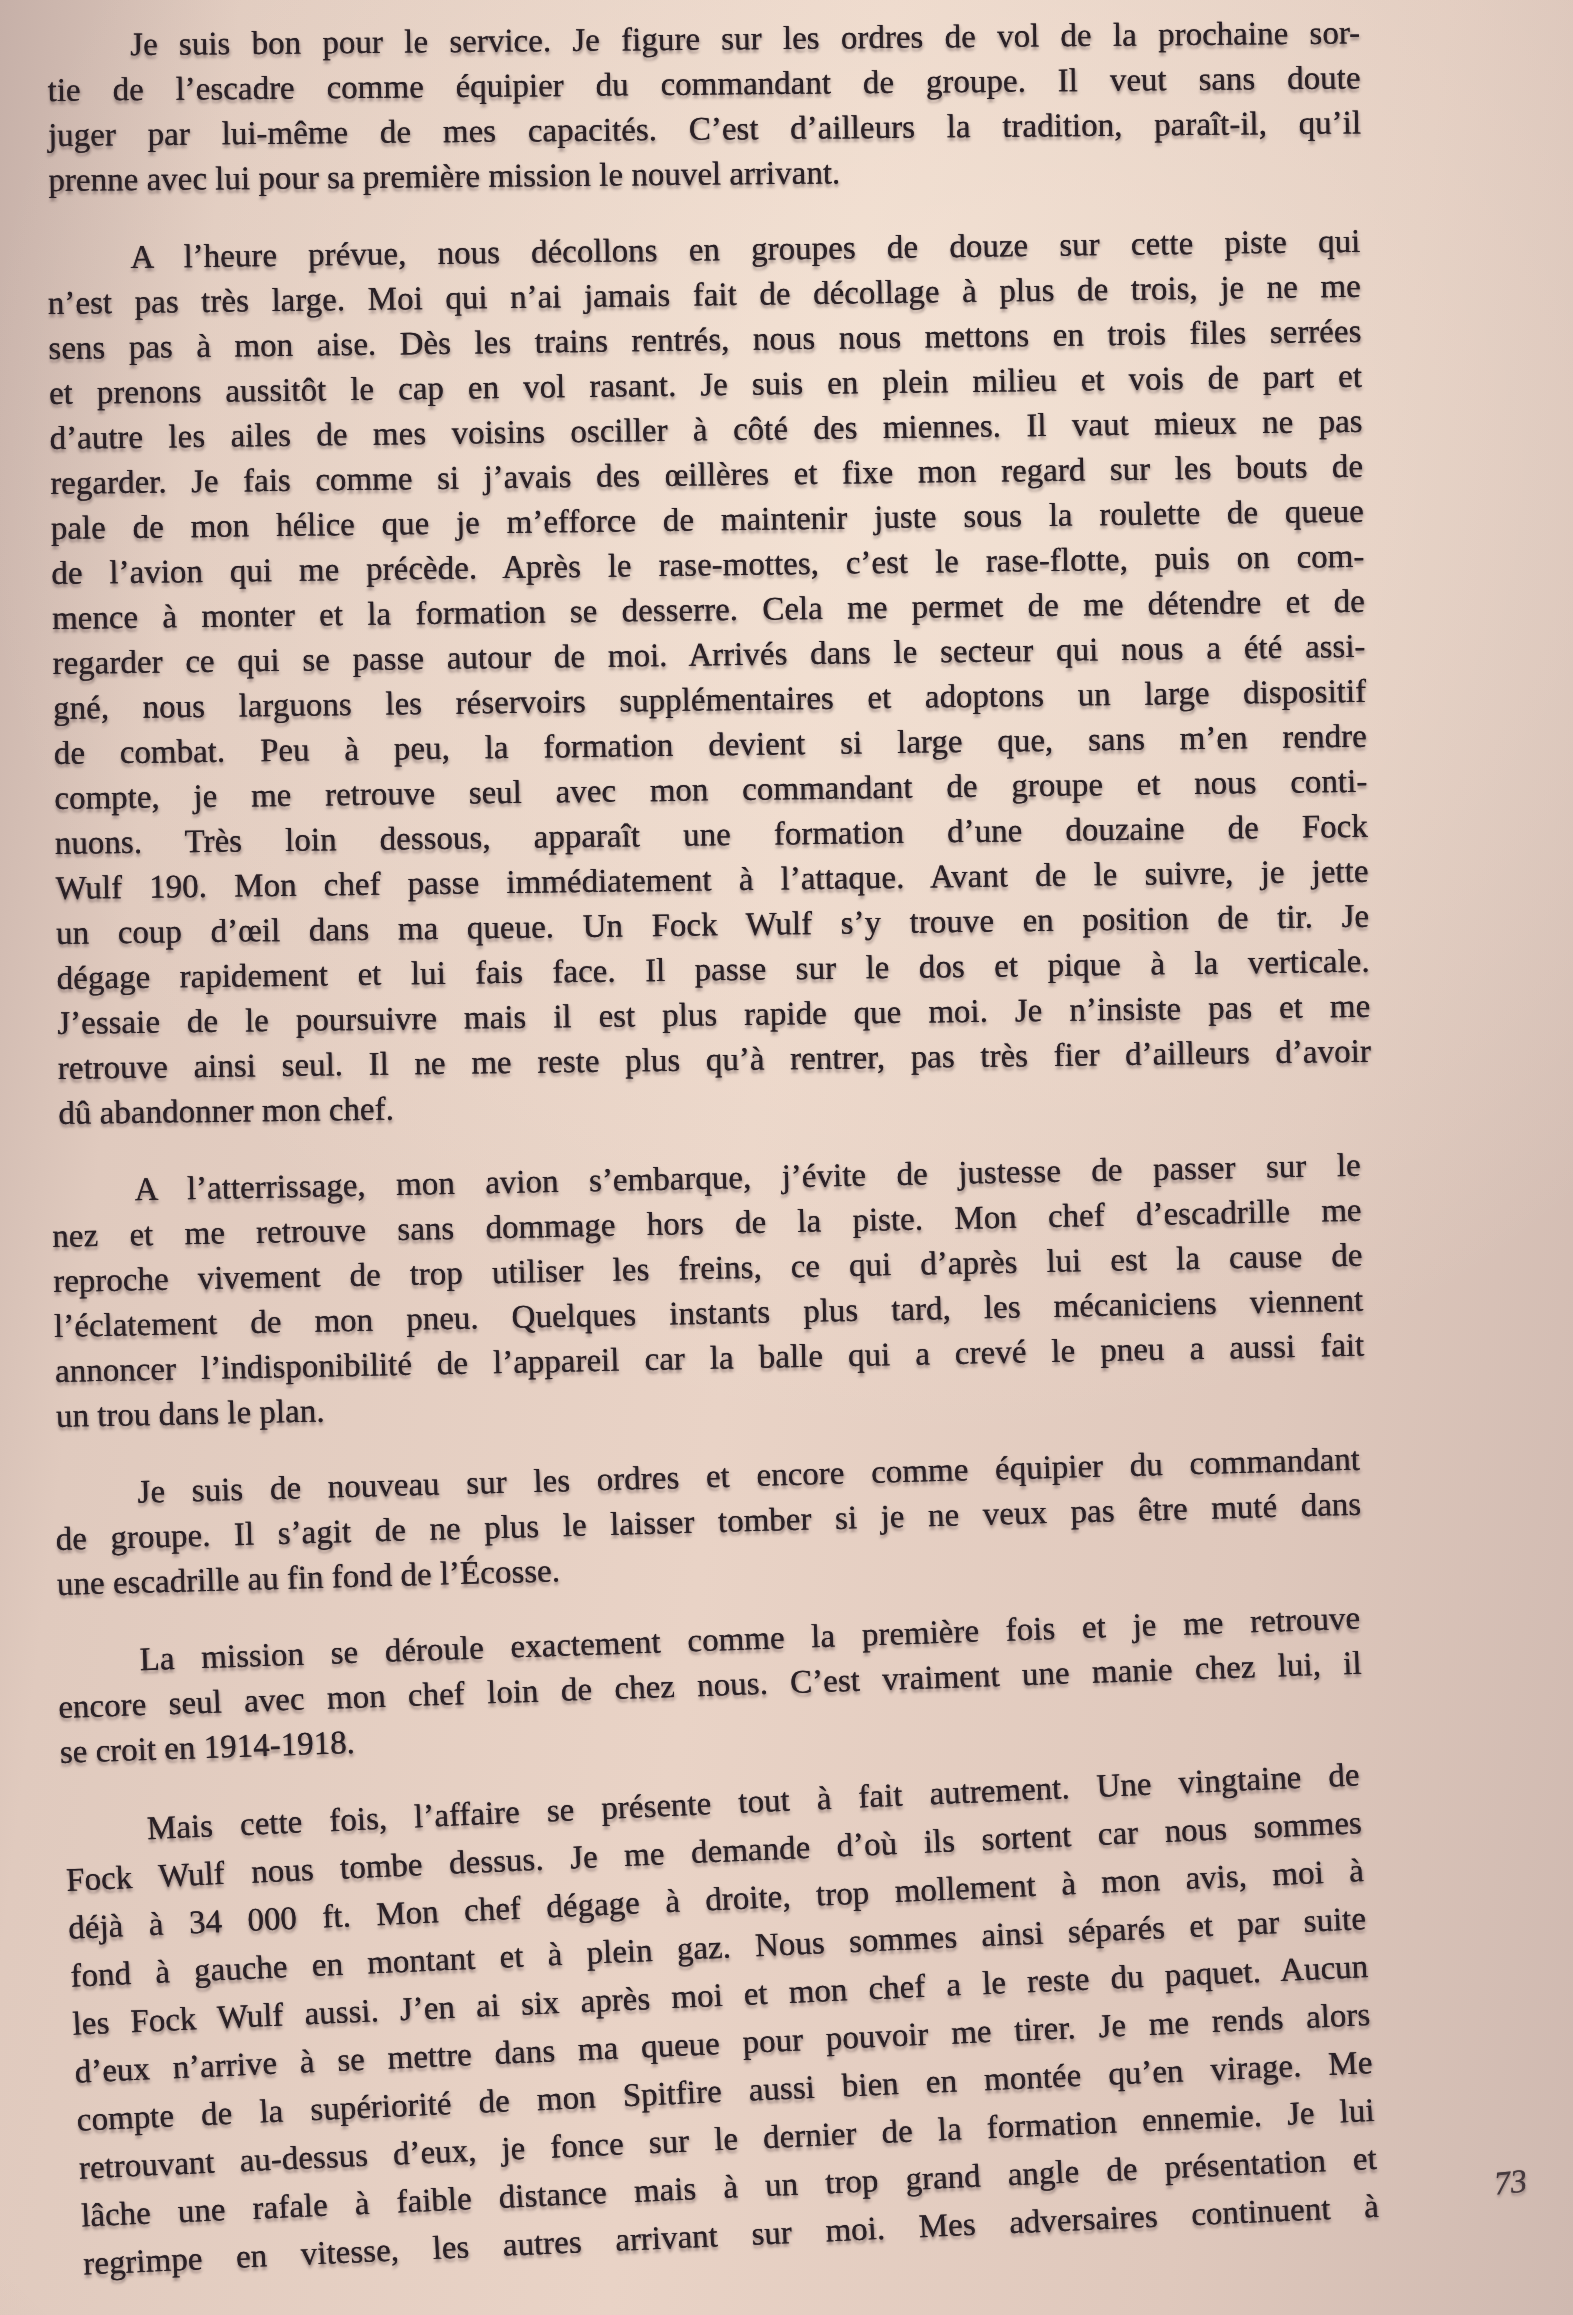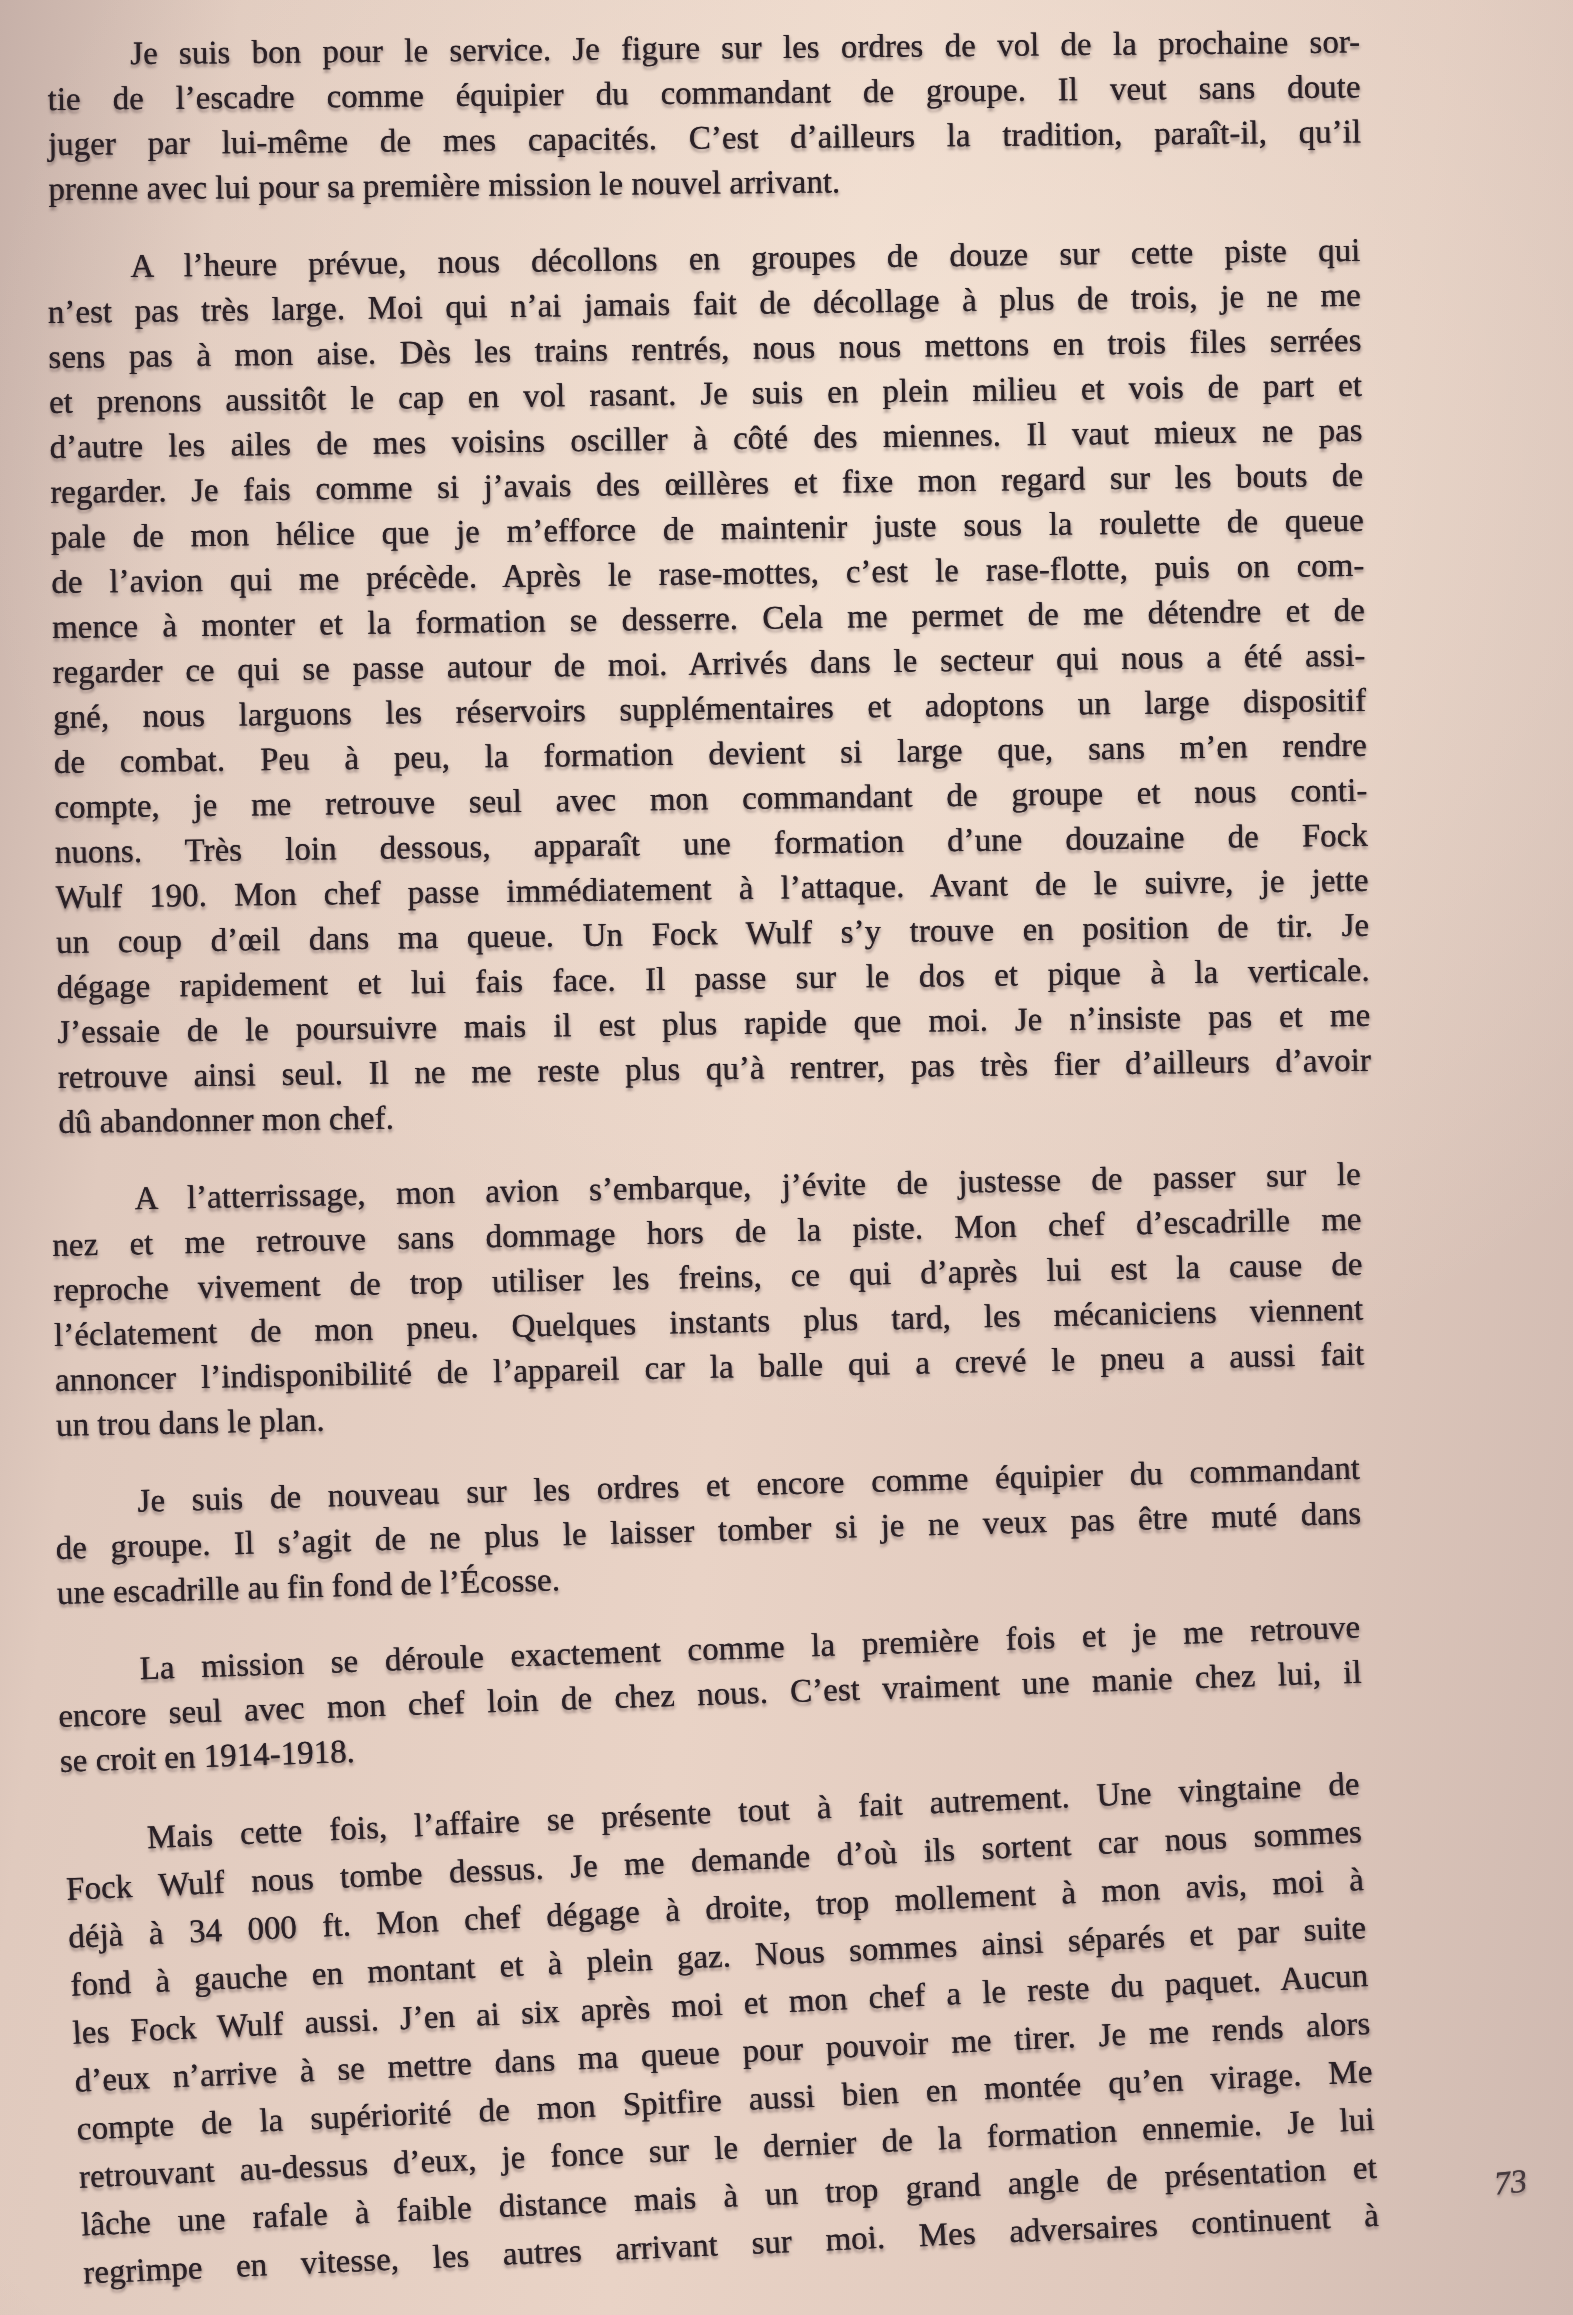--- a/index.html
+++ b/index.html
@@ -10,21 +10,21 @@
   .photo{
     position:absolute;inset:0;
     background:
       radial-gradient(95% 65% at 60% 20%, rgba(255,243,228,0.50), rgba(255,243,228,0) 65%),
       radial-gradient(145% 125% at 52% 45%, rgba(0,0,0,0) 55%, rgba(74,52,56,0.16) 86%, rgba(58,40,46,0.30) 100%),
       linear-gradient(97deg, #c6b0a8 0%, #e0cabe 13%, #e9d3c6 48%, #dfc8bc 78%, #cfb9b0 100%),
       #dcc6ba;
   }
   .page{
     position:absolute;inset:0;
-    padding:32px 0 0 47px;
+    padding:23px 0 0 47px;
   }
   .text-block{width:1313px;}
   .para{margin:0 0 33px 0;color:#2a2126;}
   .line{
     display:block;height:45px;line-height:45px;font-size:33px;
     text-align:left;
     text-shadow:0 0 0.9px rgba(35,25,30,.92), 0 3.6px 2.7px rgba(50,32,40,.30), 1.8px 1.8px 2.7px rgba(50,32,40,.16);
   }
   .line.just{text-align:justify;text-align-last:justify;}
   .line:first-child{padding-left:83px;}

